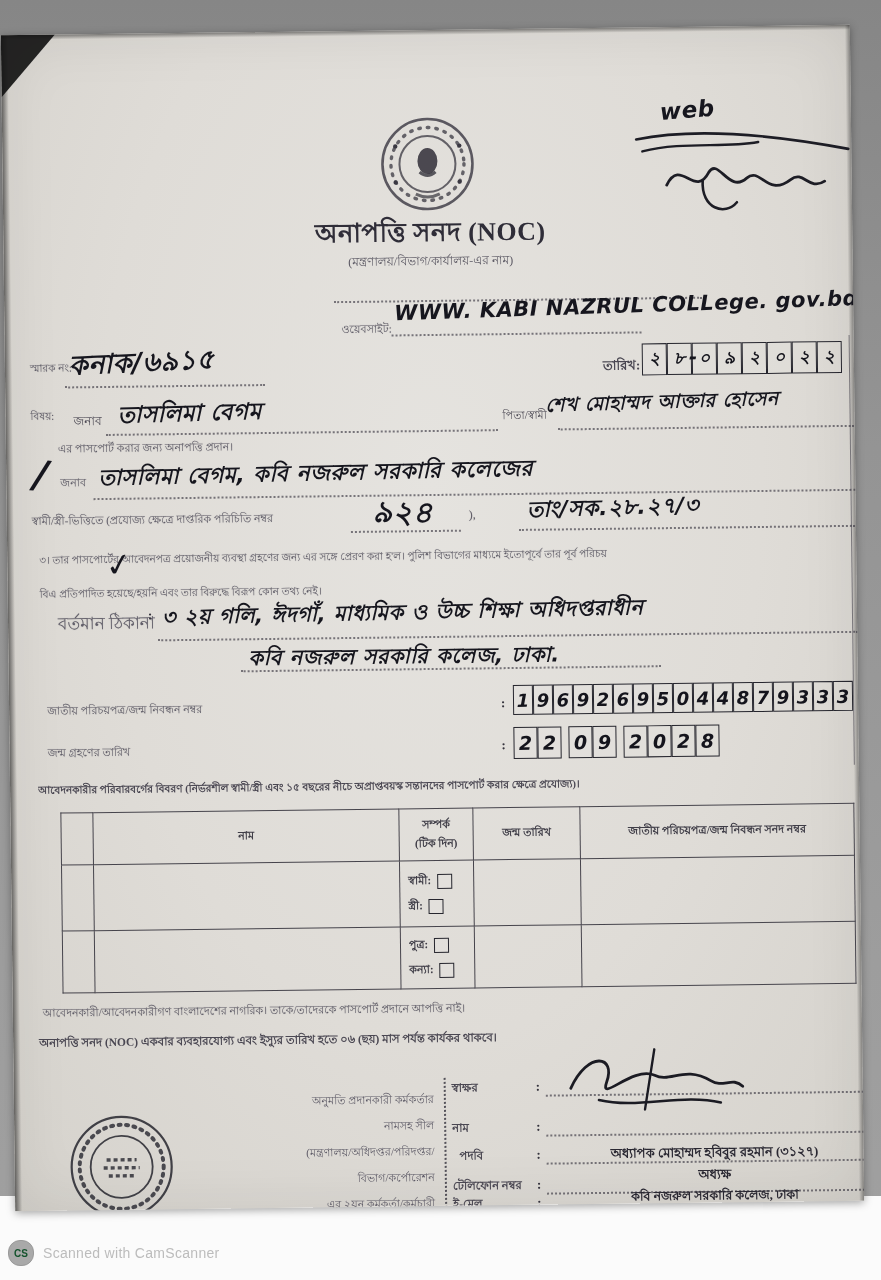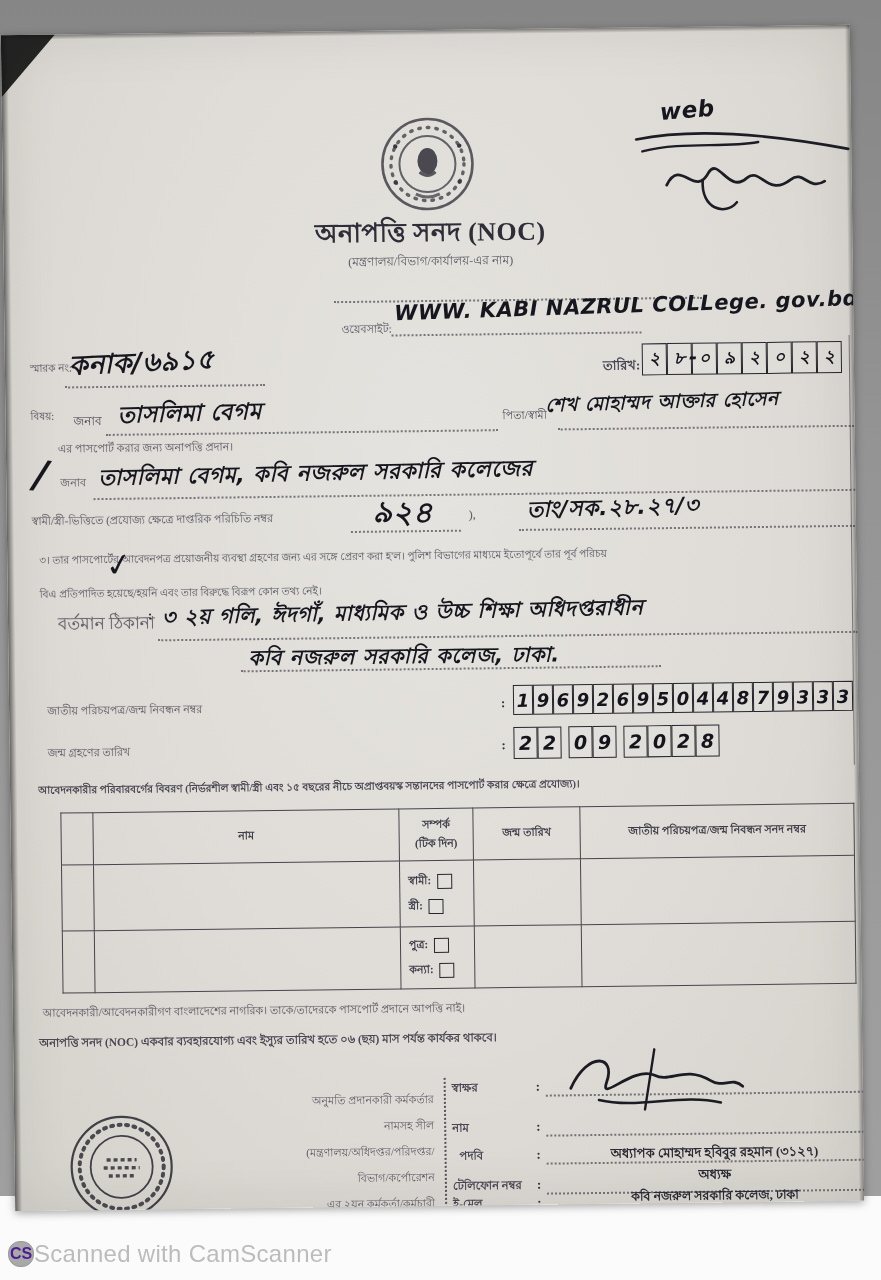--- a/index.html
+++ b/index.html
@@ -35,22 +35,22 @@
   .relline{display:flex;align-items:center;justify-content:flex-start;padding:3px 0 3px 6px;font-size:11px;color:#3f3d47;font-weight:600;}
   
   .issuer{position:absolute;left:215px;top:1056px;width:205px;text-align:right;font-size:11px;color:#5d5a66;line-height:26px;}
   .dotvert{position:absolute;left:430px;top:1048px;height:138px;width:0;border-left:2px dotted #3c3a44;opacity:.85;}
   .fieldlab{position:absolute;left:438px;font-size:11.5px;color:#4a4752;font-weight:600;}
   .colon{position:absolute;font-size:13px;font-weight:700;color:#35333d;}
   .stampline{position:absolute;left:545px;width:310px;text-align:center;font-weight:700;color:#2a2832;}
   
   .white-strip{position:absolute;left:0;top:1196px;width:881px;height:84px;background:#fbfbfb;z-index:1;}
   .cam-footer{position:absolute;left:8px;top:44px;display:flex;align-items:center;font-family:"Liberation Sans",sans-serif;}
-  .cs-badge{width:24px;height:24px;border-radius:12px;background:#a9a9a9;border:1px solid #9a9a9a;color:#4c1d95;font-size:16px;font-weight:700;display:flex;align-items:center;justify-content:center;}
-  .cs-text{font-size:24px;color:#bcbcbc;letter-spacing:.3px;}
+  .cs-badge{width:24px;height:24px;border-radius:12px;background:#a9a9a9;border:1px solid #9a9a9a;color:#14532d;font-size:10px;font-weight:700;display:flex;align-items:center;justify-content:center;}
+  .cs-text{margin-left:9px;font-size:14px;color:#bcbcbc;letter-spacing:.3px;}
   svg{position:absolute;overflow:visible;}
 </style>
 </head>
 <body>
 
 <div class="stage">
 
   <div class="paper">
     <div class="edge-left"></div>
     <div class="edge-top"></div>

